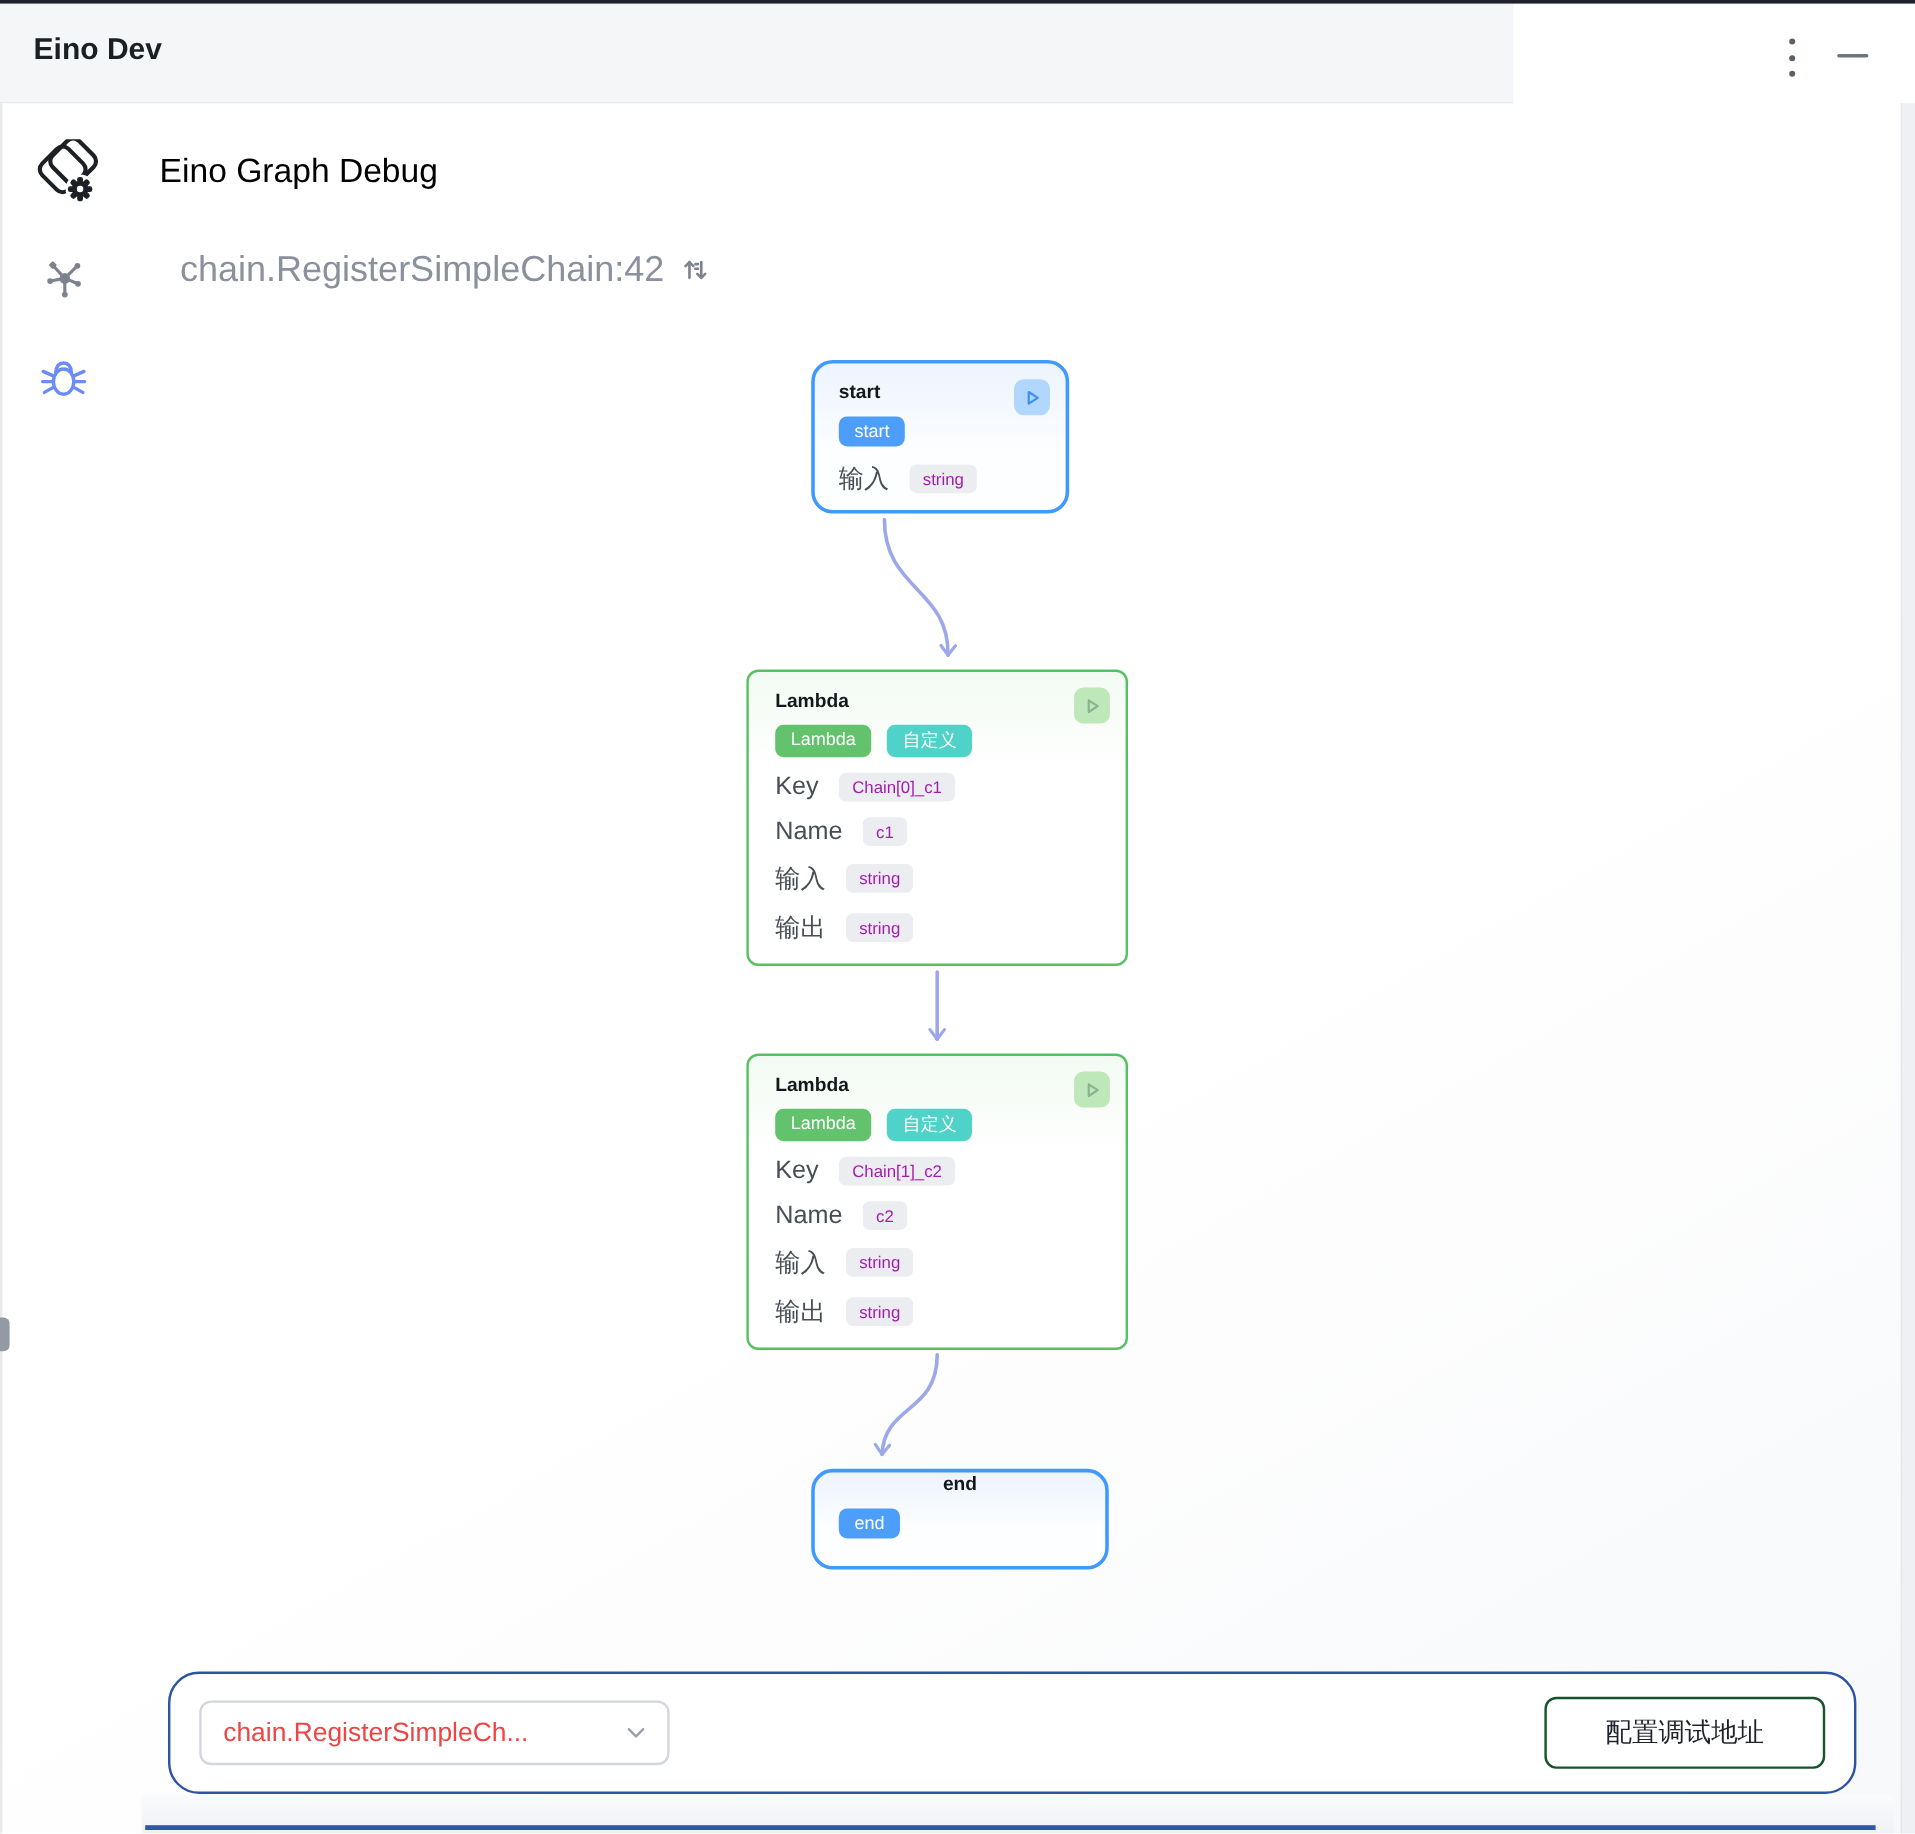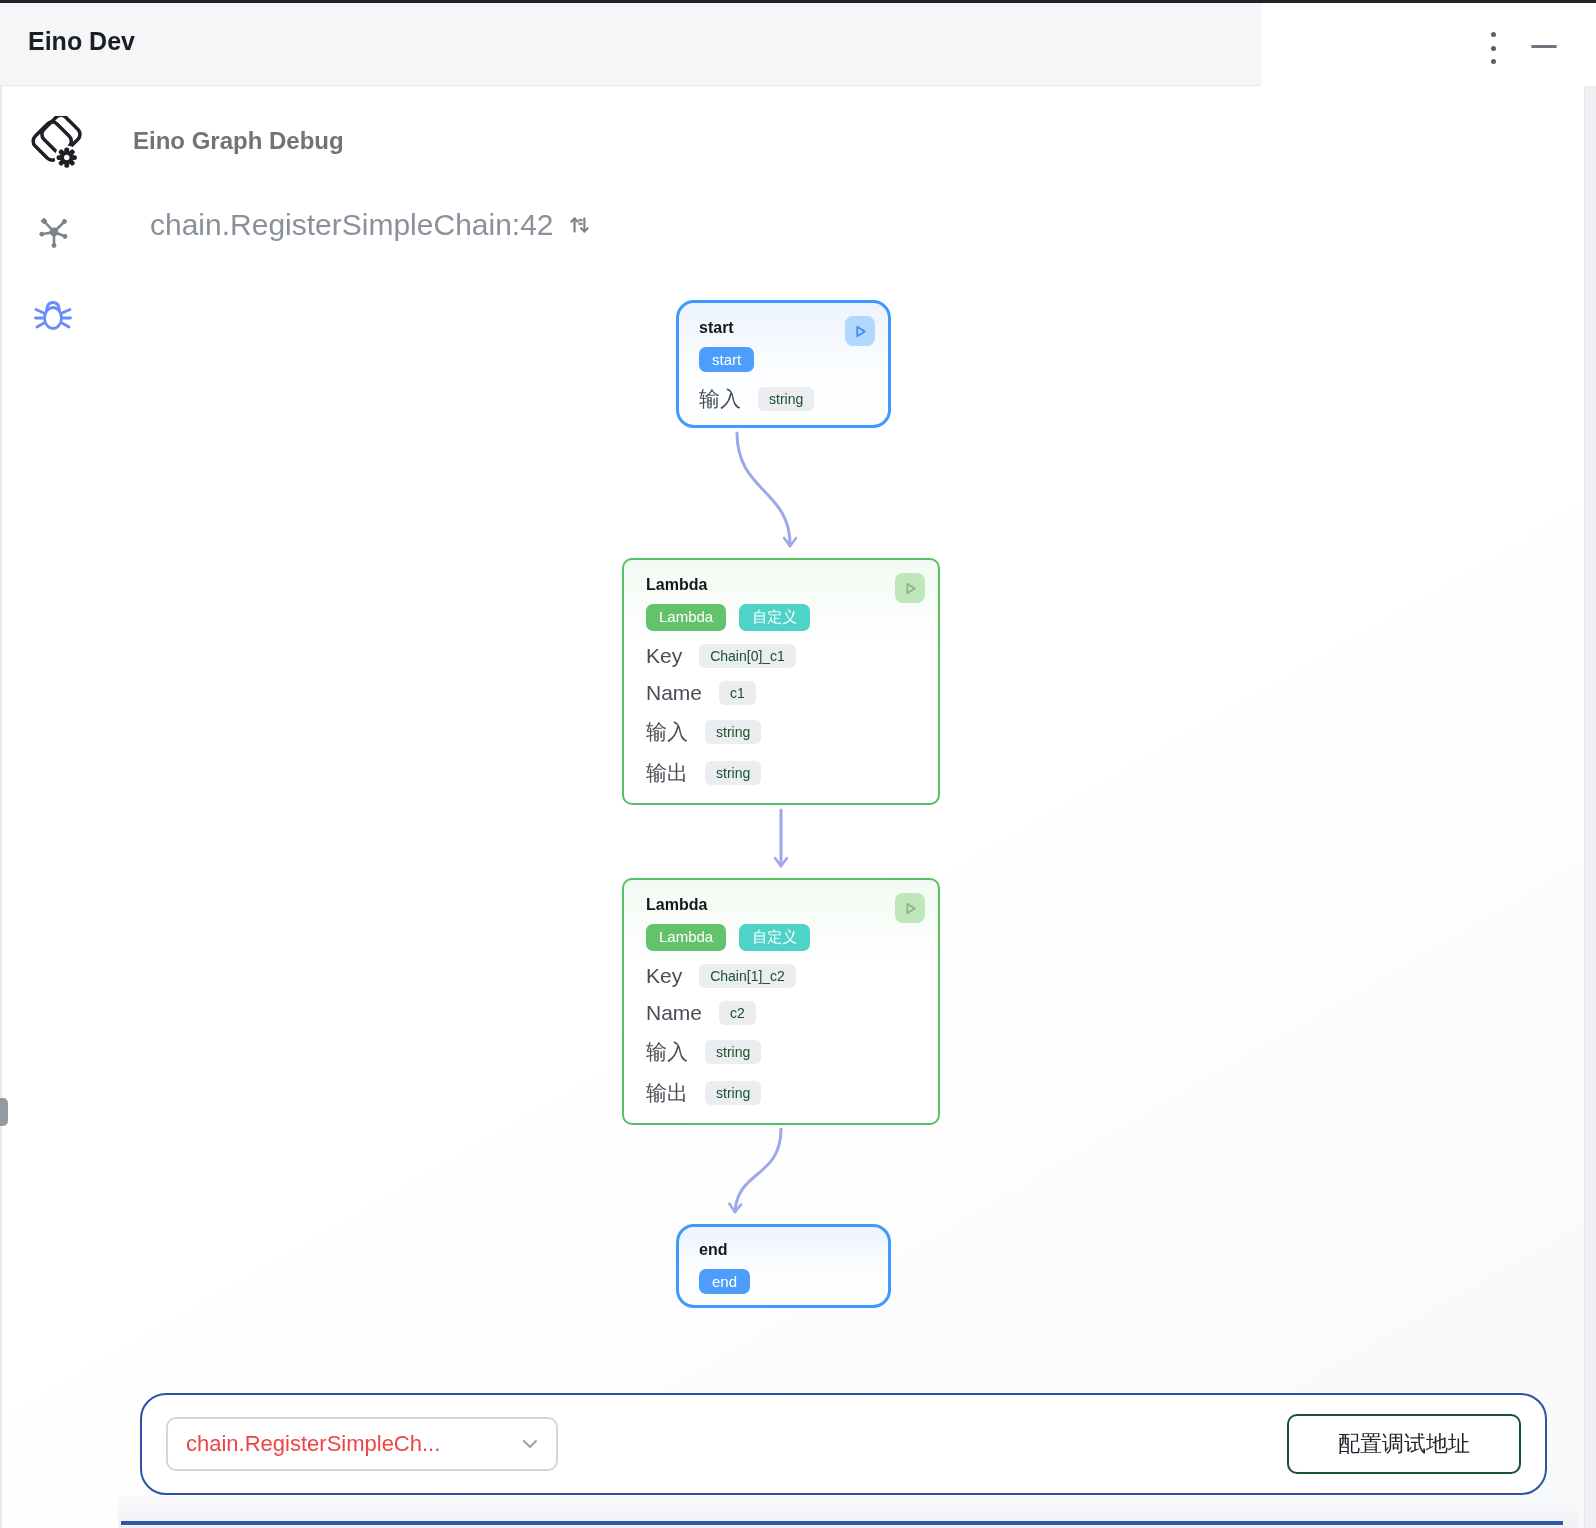--- a/index.html
+++ b/index.html
@@ -23,52 +23,52 @@
   .main{position:absolute;top:86px;left:0;width:1596px;height:1442px;
     border-left:2px solid #E8E9EC;box-sizing:border-box;
     background:linear-gradient(150deg,#ffffff 55%,#f7f8fa 100%);z-index:0;}
   .right-gutter{position:absolute;top:86px;right:0;width:11px;height:1442px;
     background:#EFF0F3;border-left:1px solid #E4E5E8;z-index:1;}
   .left-nub{position:absolute;left:0;top:1098px;width:8px;height:28px;background:#939AA3;
     border-radius:0 5px 5px 0;z-index:4;cursor:pointer;}
 
   
   .brand-icon{position:absolute;left:30px;top:116px;width:58px;height:58px;z-index:2;}
-  .app-title{position:absolute;left:133px;top:127px;font-size:24px;font-weight:bold;color:#737373;z-index:2;}
+  .app-title{position:absolute;left:133px;top:127px;font-size:28px;font-weight:normal;color:#000000;z-index:2;}
   .subtitle-row{position:absolute;left:150px;top:208px;display:flex;align-items:center;gap:14px;z-index:2;}
   .subtitle{font-size:30px;color:#8A919C;}
   .sort-icon{width:24px;height:24px;cursor:pointer;}
 
   
   .rail-graph{position:absolute;left:36px;top:212px;width:36px;height:40px;z-index:2;cursor:pointer;}
   .rail-bug{position:absolute;left:33px;top:293px;width:40px;height:42px;z-index:2;cursor:pointer;}
 
   
   .node{position:absolute;box-sizing:border-box;z-index:3;cursor:pointer;}
   .node-blue{border:3px solid #3E9AFC;border-radius:18px;
     background:linear-gradient(180deg,#EDF4FD 0%,#FDFEFF 62%);margin-left:46px;}
   .node-green{border:2.5px solid #55C161;border-radius:10px;
     background:linear-gradient(180deg,#F3FAF3 0%,#FFFFFF 35%);}
   #node-start{left:630px;top:300px;width:215px;height:128px;padding:16px 20px;}
   #node-l1{left:622px;top:558px;width:318px;height:247px;padding:16px 22px;}
   #node-l2{left:622px;top:878px;width:318px;height:247px;padding:16px 22px;}
-  #node-end{left:630px;top:1224px;width:215px;height:84px;padding:14px 20px;}
+  #node-end{left:630px;top:1224px;width:248px;height:84px;padding:2px 20px;text-align:center;}
   .node-title{font-size:16px;font-weight:bold;color:#15171C;}
   .play{position:absolute;top:13px;right:13px;width:30px;height:30px;border-radius:8px;
     display:flex;align-items:center;justify-content:center;cursor:pointer;}
   .play-blue{background:#B1D7FE;color:#3F8DF8;}
   .play-green{background:#BEE8BA;color:#8FAE92;}
   .tag{display:inline-block;padding:4px 13px;border-radius:7px;color:#ffffff;font-size:15px;}
   .tag-blue{background:#4D9EFB;}
   .tag-green{background:#63C26C;}
   .tag-teal{background:#4FD2C7;}
   .tags-row{margin-top:10px;display:flex;gap:13px;}
   .kv-row{display:flex;align-items:center;gap:17px;margin-top:13px;}
   .kv-label{font-size:21px;color:#484E57;}
-  .pill{background:#ECEDF0;color:#14532d;border-radius:6px;padding:4px 11px;font-size:14px;}
+  .pill{background:#ECEDF0;color:#a21caf;border-radius:6px;padding:4px 11px;font-size:14px;}
 
   
   .edges{position:absolute;top:0;left:0;z-index:2;pointer-events:none;}
   .edge{stroke:#9CA8EA;stroke-width:3;fill:none;stroke-linecap:round;}
 
   
   .footer-bar{position:absolute;left:140px;top:1393px;width:1407px;height:102px;
     border:2.5px solid #2C53A4;border-radius:26px;background:#ffffff;box-sizing:border-box;
     display:flex;align-items:center;justify-content:space-between;padding:0 24px;z-index:4;}
   .select{width:392px;height:54px;border:2px solid #D3D6DC;border-radius:10px;background:#fff;

